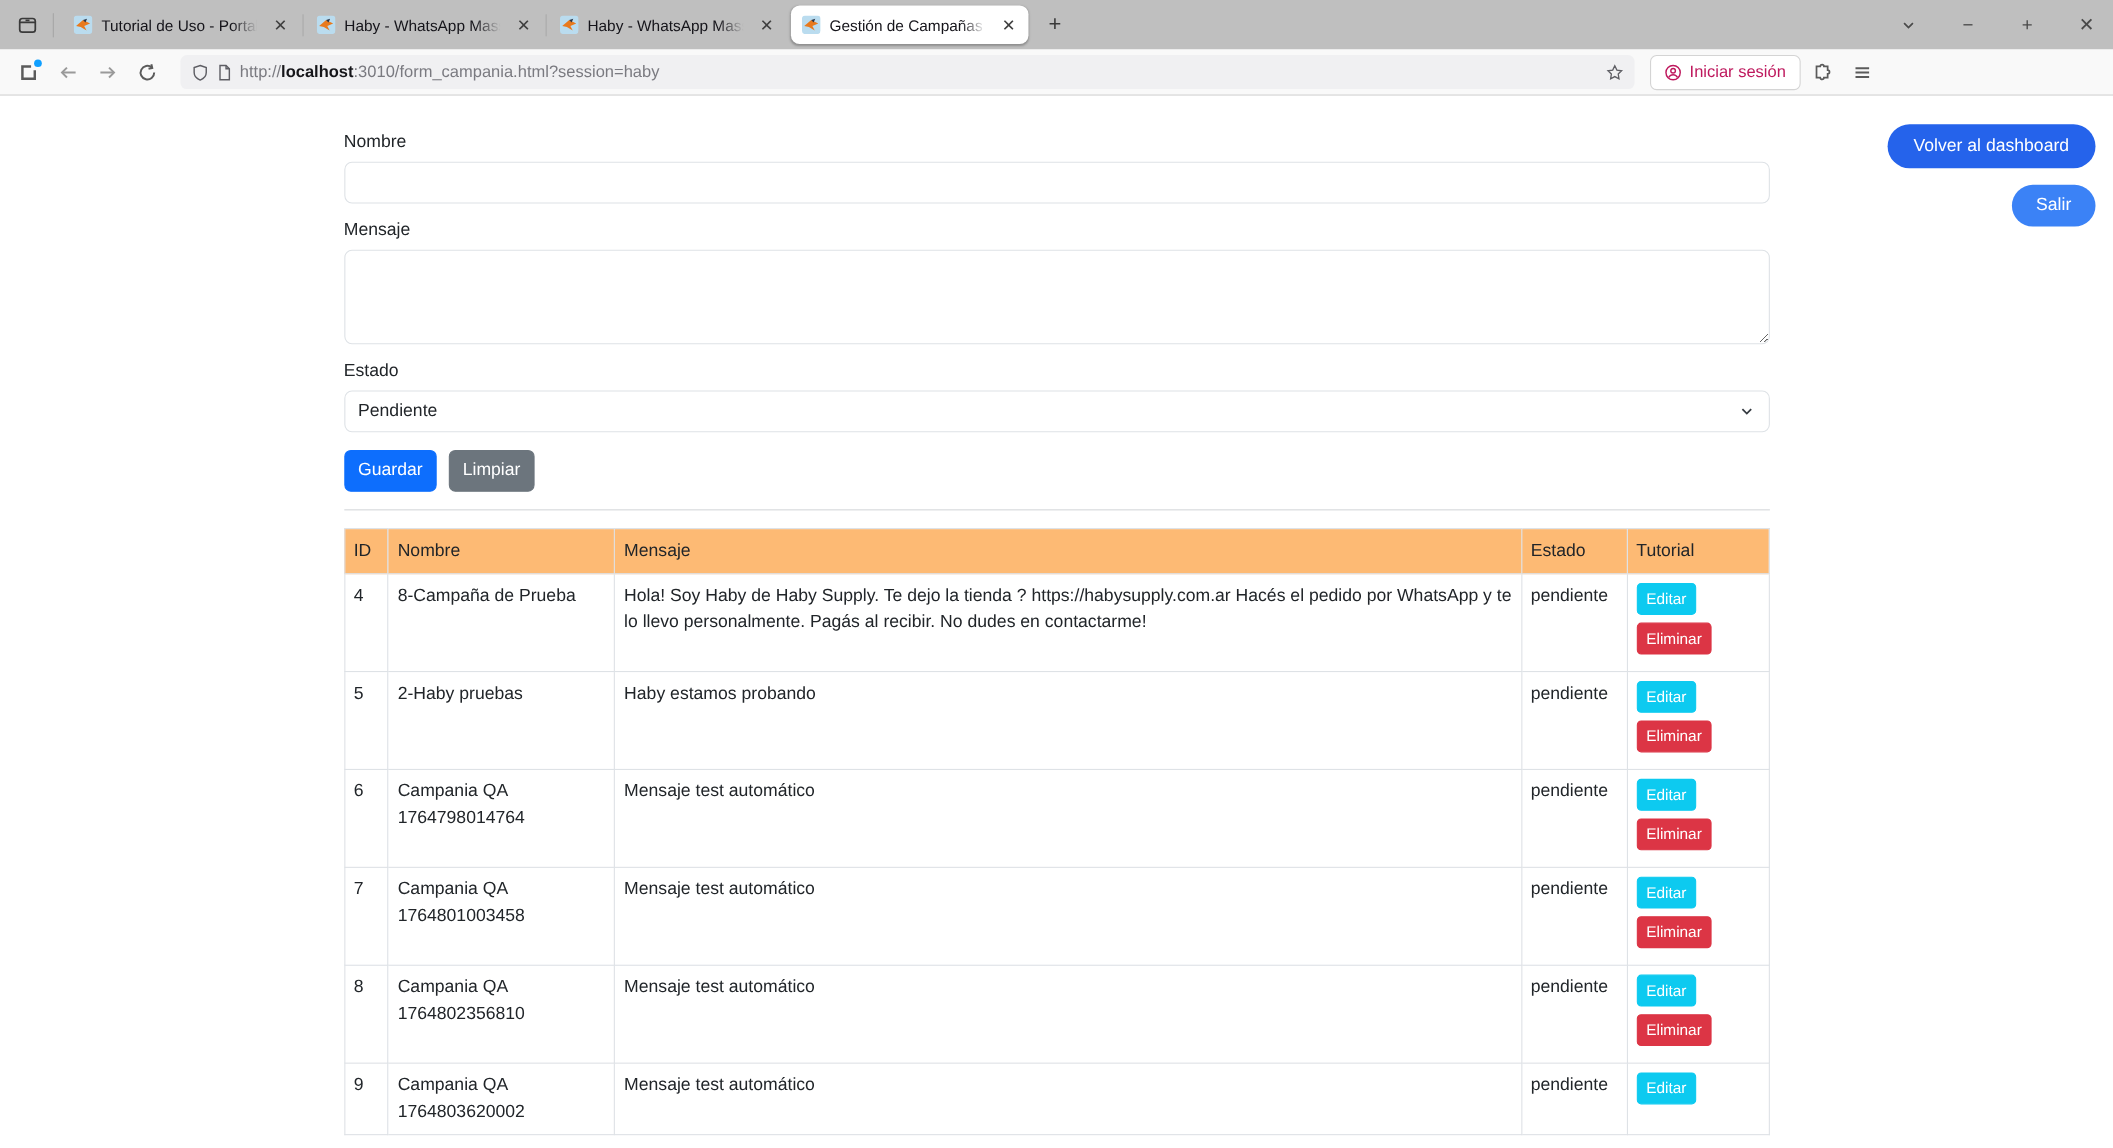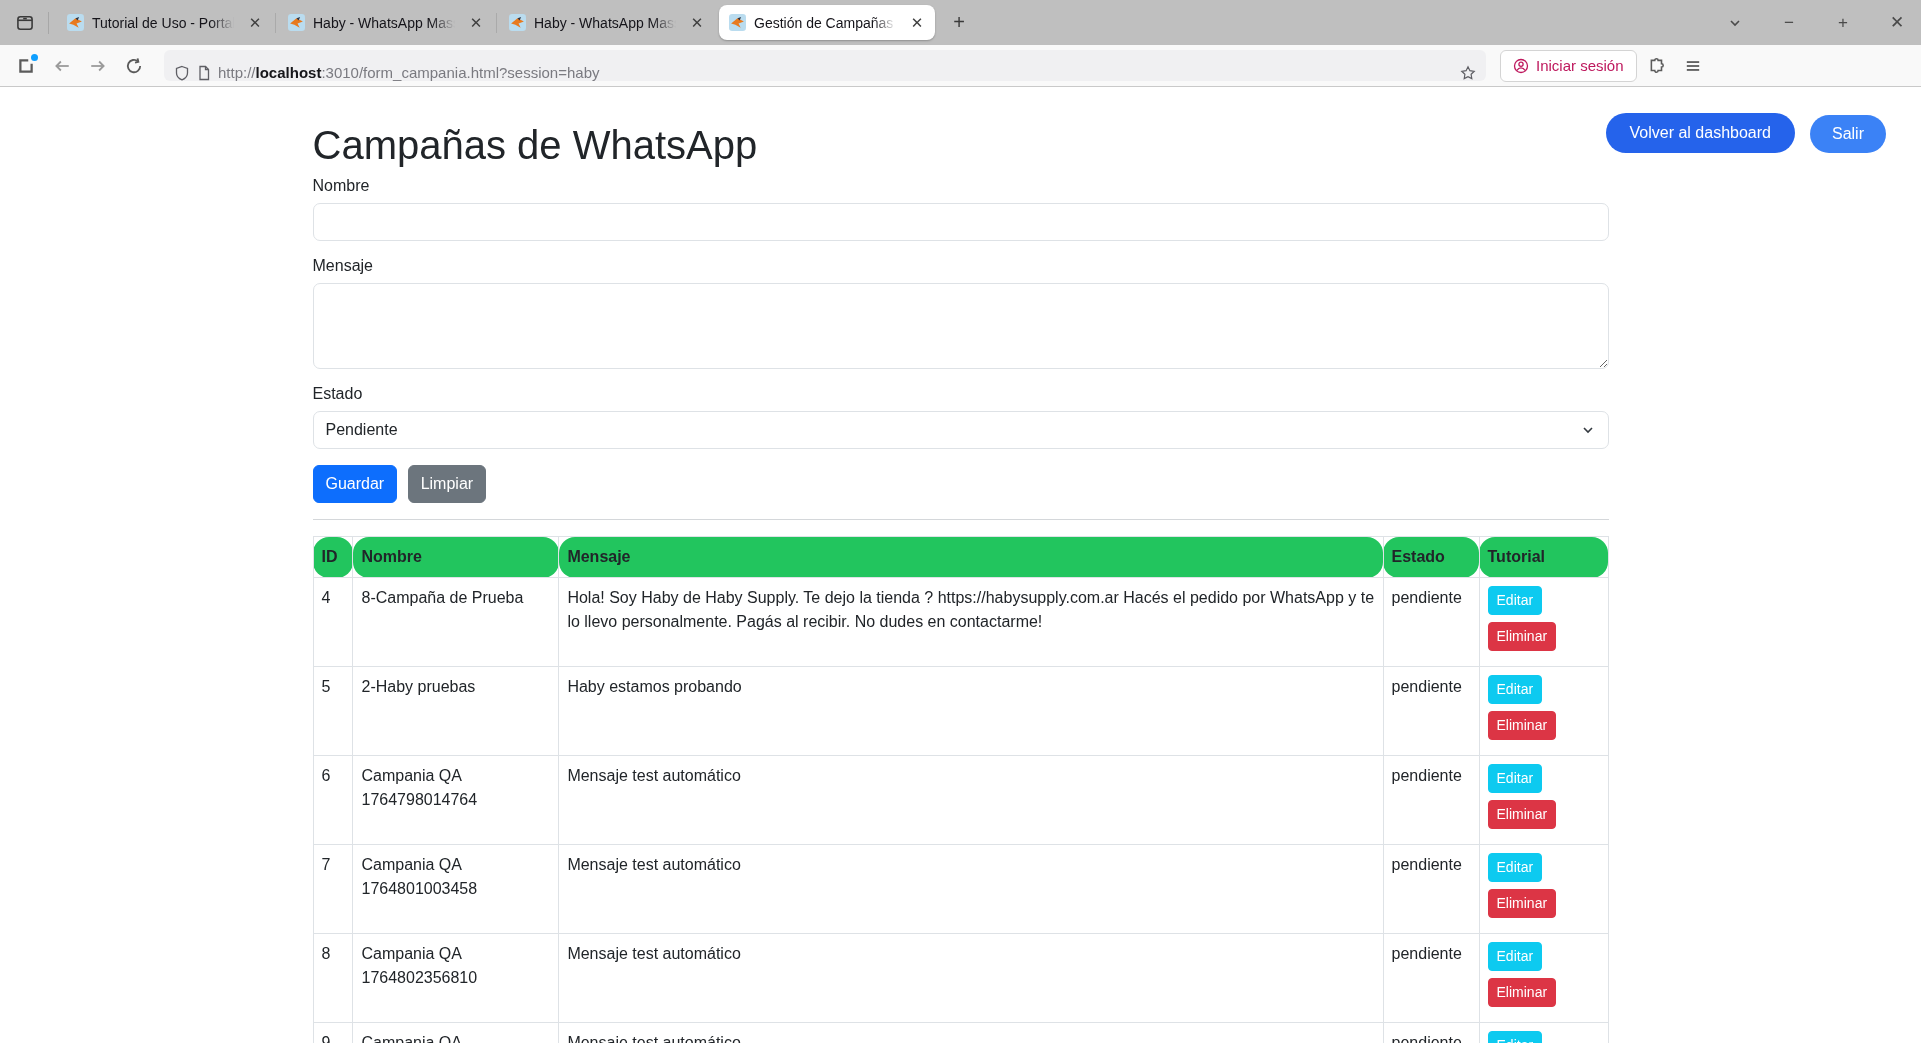--- a/index.html
+++ b/index.html
@@ -20,21 +20,21 @@
   .newtab-btn { width:32px; height:32px; display:flex; align-items:center; justify-content:center; font-size:20px; color:#3a3a3a; margin-left:6px; }
   .tabbar-spacer { flex:1; }
   .tablist-btn, .winctl { width:32px; height:32px; display:flex; align-items:center; justify-content:center; color:#4a4a4a; }
   .winctl { margin-left:22px; font-size:17px; }
   .favicon { width:17px; height:17px; flex:none; }
 
   .toolbar { height:42px; background:#f9f9f9; border-bottom:1px solid #c9c9c9; display:flex; align-items:center; padding:0 10px; gap:4px; }
   .tool-btn { width:32px; height:32px; border-radius:6px; display:flex; align-items:center; justify-content:center; color:#5b5b5b; position:relative; flex:none; }
   .tool-btn.dim { color:#9a9a9a; }
   .notif-dot { position:absolute; top:4px; right:4px; width:7px; height:7px; border-radius:50%; background:#0f9fff; }
-  .urlbar { flex:1; max-width:1322px; height:31px; background:#f0f0f2; border-radius:6px; display:flex; align-items:flex-end; padding:0 10px; gap:6px; margin:0 10px; }
+  .urlbar { flex:1; max-width:1322px; height:31px; background:#f0f0f2; border-radius:6px; display:flex; align-items:center; padding:0 10px; gap:6px; margin:0 10px; }
   .url-text { flex:1; font-size:15px; color:#7a7a80; white-space:nowrap; overflow:hidden; }
   .url-text b { color:#16161a; font-weight:bold; }
   .url-icon { color:#5e5e64; display:flex; align-items:center; flex:none; }
   .signin-btn { height:32px; border:1px solid #d4d4d4; background:#fff; border-radius:6px; display:flex; align-items:center; gap:7px; padding:0 12px; font-size:15px; color:#be185d; flex:none; }
   .icon16 { width:16px; height:16px; display:block; }
   .icon18 { width:18px; height:18px; display:block; }
 
   
   .page { position:relative; height:956px; background:#fff; overflow:hidden; }
   .container { width:1320px; margin:0 auto; padding:34px 12px 0; }
@@ -46,28 +46,28 @@
   .select-box { position:relative; height:38px; border:1px solid #dee2e6; border-radius:7px; display:flex; align-items:center; padding:0 12px; font-size:16px; margin-bottom:16px; background:#fff; }
   .select-box .chev { position:absolute; right:12px; color:#343a40; }
   .btn { display:inline-block; border:1px solid transparent; border-radius:6px; font-size:16px; line-height:1.5; padding:6px 12px; color:#fff; cursor:pointer; font-family:Liberation Sans, sans-serif; }
   .btn-primary { background:#0d6efd; border-color:#0d6efd; }
   .btn-secondary { background:#6c757d; border-color:#6c757d; margin-left:6px; }
   .btn-sm { font-size:14px; padding:3px 8px; border-radius:4px;text-align:center; }
   .btn-info { background:#0dcaf0; border-color:#0dcaf0; }
   .btn-danger { background:#dc3545; border-color:#dc3545; }
   hr.divider { border:none; border-top:1px solid #d4d7da; margin:16px 0; }
 
-  .float-actions { position:absolute; top:26px; right:35px; display:flex; flex-direction:row; align-items:flex-end; gap:15px; }
+  .float-actions { position:absolute; top:26px; right:16px; display:flex; flex-direction:column; align-items:flex-end; gap:15px; }
   .pill { border:none; border-radius:999px; color:#fff; font-size:16px; cursor:pointer; font-family:"Liberation Sans",sans-serif; }
   .pill-blue { background:#2563eb; height:40px; padding:0 24px; }
   .pill-red  { background:#3b82f6; height:38px; padding:0 22px; }
 
   table.campaigns { width:100%; border-collapse:collapse; font-size:16px; }
   .campaigns th, .campaigns td { border:1px solid #dee2e6; padding:8px; text-align:left; vertical-align:top; line-height:1.5; }
-  .campaigns thead th { background:#22c55e; font-weight:bold;border-radius:16px; }
+  .campaigns thead th { background:#fdba74; font-weight:normal; }
   .campaigns .act-btn { display:block; width:fit-content; margin-bottom:7px; }
 </style>
 </head>
 <body>
 
 <div class="tabbar">
   <div class="fxview-btn">
     <svg class="icon18" viewBox="0 0 16 16" fill="none" stroke="currentColor" stroke-width="1.4">
       <rect x="1.7" y="2.5" width="12.6" height="11" rx="2.2"></rect>
         <line x1="1.7" y1="5.6" x2="14.3" y2="5.6"></line>
@@ -200,21 +200,20 @@
 </div>
 
 <div class="page">
 
   <div class="float-actions">
     <button class="pill pill-blue">Volver al dashboard</button>
     <button class="pill pill-red">Salir</button>
   </div>
 
   <div class="container">
-    <h1>Campañas de WhatsApp</h1>
 
     <label class="form-label">Nombre</label>
     <input class="form-control" type="text" value="" style="">
 
     <label class="form-label">Mensaje</label>
     <textarea class="form-control" style=""></textarea>
 
     <label class="form-label">Estado</label>
     <div class="select-box">
       <span>Pendiente</span>

